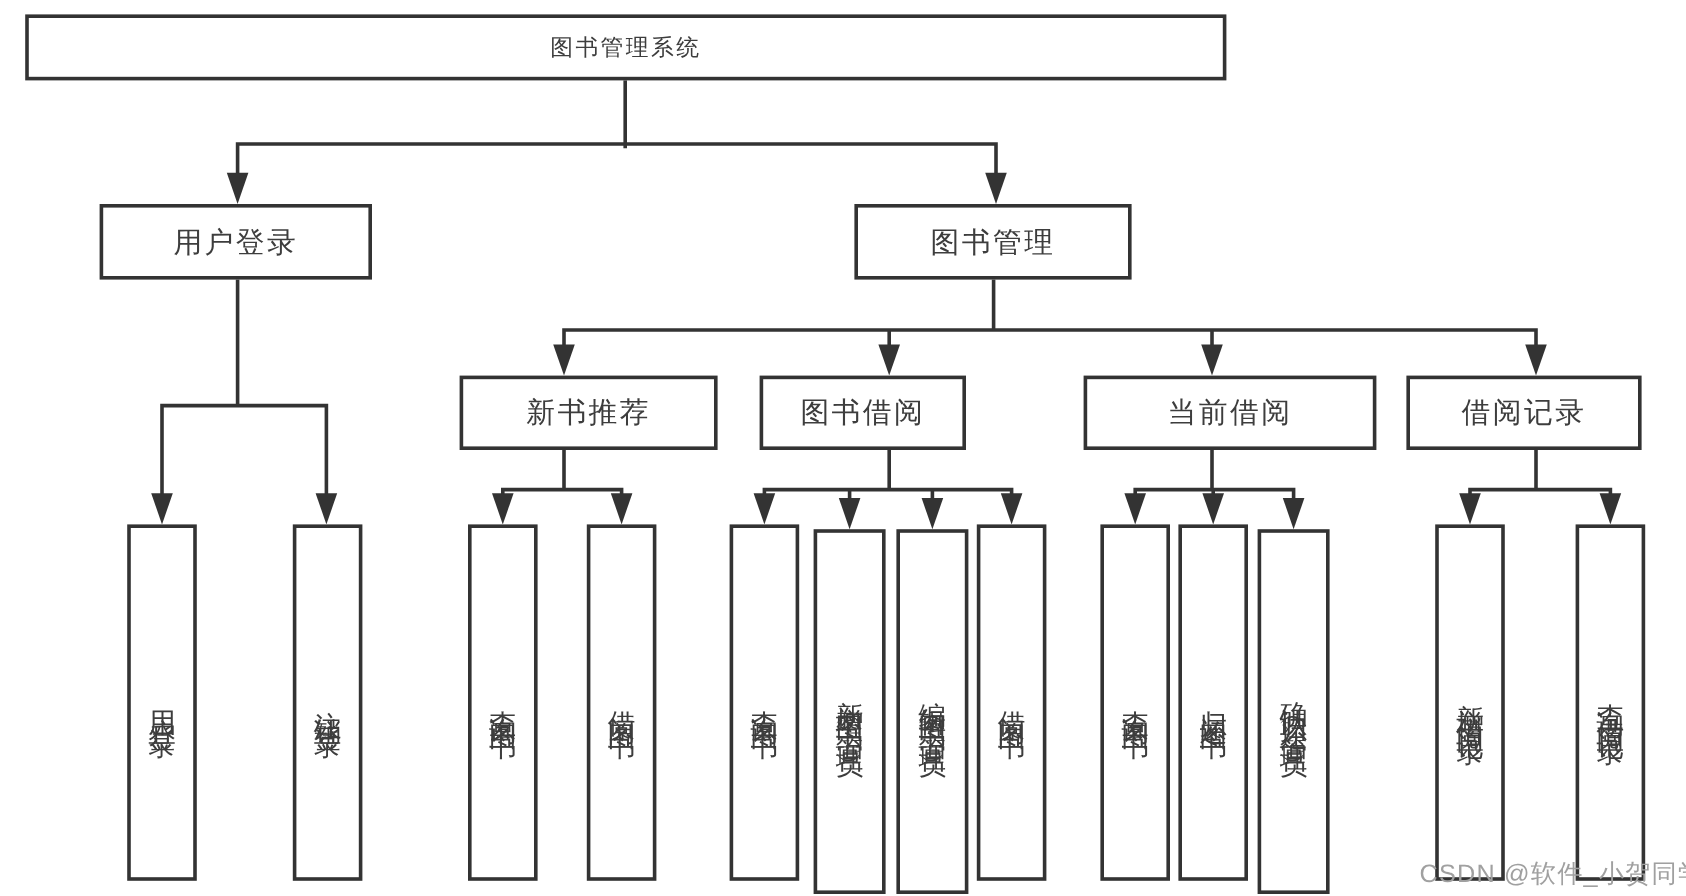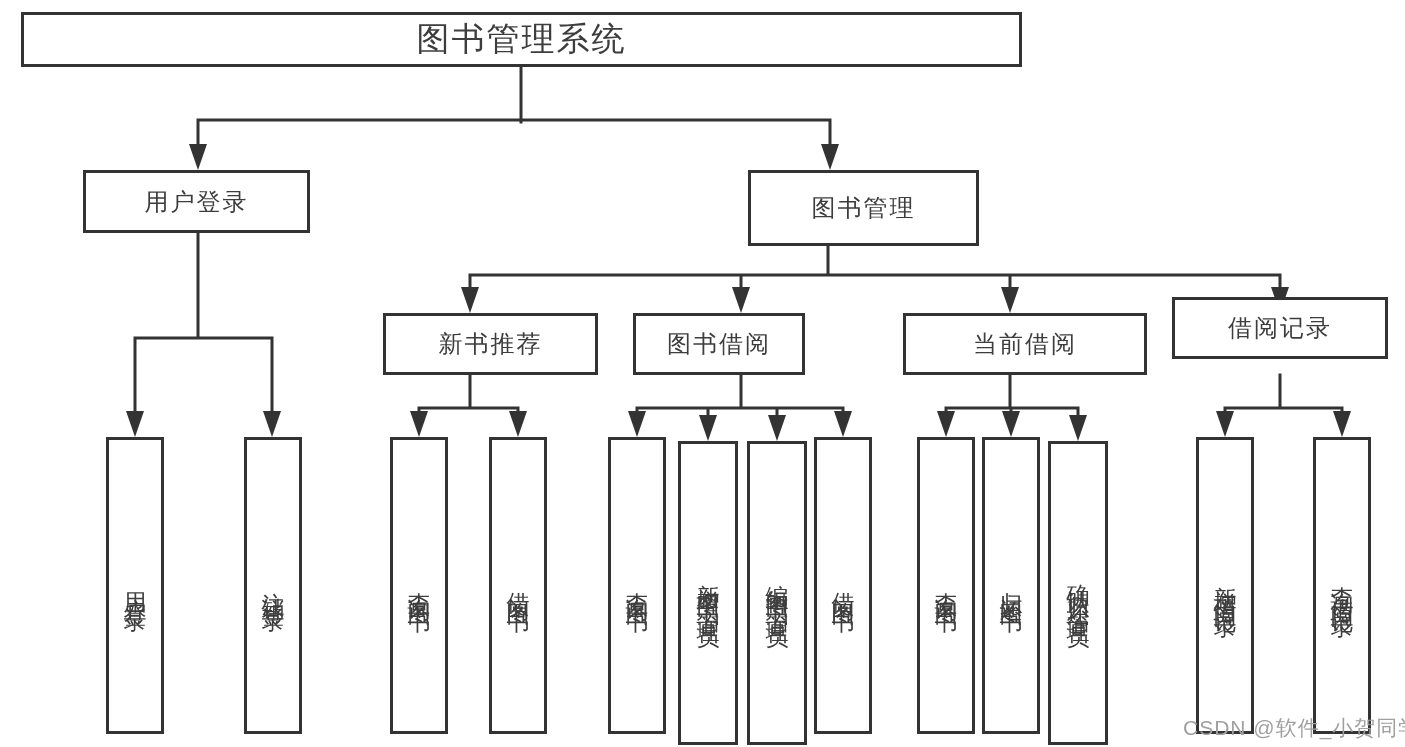--- a/index.html
+++ b/index.html
@@ -32,21 +32,21 @@
     align-items: center;
     justify-content: center;
     color: var(--text);
     z-index: 2;
   }
   .box.h {
     font-size: 24px;
     letter-spacing: 2px;
     white-space: nowrap;
   }
-  .box.root { font-size: 33px; }
+  .box.root { font-size: 19px; }
   .box.v {
     writing-mode: vertical-rl;
     text-orientation: mixed;
     font-size: 23px;
     letter-spacing: 6px;
     line-height: 1;
   }
   .watermark {
     position: absolute;
     left: 1183px;
@@ -91,26 +91,26 @@
       <polygon points="1002,411 1020,411 1011,437"></polygon>
       <polygon points="1069,415 1087,415 1078,441"></polygon>
       <polygon points="1216,411 1234,411 1225,437"></polygon>
       <polygon points="1333,411 1351,411 1342,437"></polygon>
     </g>
   </svg>
 
   <div class="box h root" style="left:21px;top:12px;width:1001px;height:55px">图书管理系统</div>
 
   <div class="box h" style="left:83px;top:170px;width:227px;height:63px">用户登录</div>
-  <div class="box h" style="left:748px;top:170px;width:231px;height:76px">图书管理</div>
+  <div class="box h" style="left:712px;top:170px;width:231px;height:63px">图书管理</div>
 
   <div class="box h" style="left:383px;top:313px;width:215px;height:62px">新书推荐</div>
   <div class="box h" style="left:633px;top:313px;width:172px;height:62px">图书借阅</div>
   <div class="box h" style="left:903px;top:313px;width:244px;height:62px">当前借阅</div>
-  <div class="box h" style="left:1172px;top:297px;width:216px;height:62px">借阅记录</div>
+  <div class="box h" style="left:1172px;top:313px;width:196px;height:62px">借阅记录</div>
 
   <div class="box v" style="left:106px;top:437px;width:58px;height:297px">用户登录</div>
   <div class="box v" style="left:244px;top:437px;width:58px;height:297px">注销登录</div>
 
   <div class="box v" style="left:390px;top:437px;width:58px;height:297px">查询图书</div>
   <div class="box v" style="left:489px;top:437px;width:58px;height:297px">借阅图书</div>
 
   <div class="box v" style="left:608px;top:437px;width:58px;height:297px">查询图书</div>
   <div class="box v" style="left:678px;top:441px;width:60px;height:304px">新增图书（管理员）</div>
   <div class="box v" style="left:747px;top:441px;width:60px;height:304px">编辑图书（管理员）</div>

